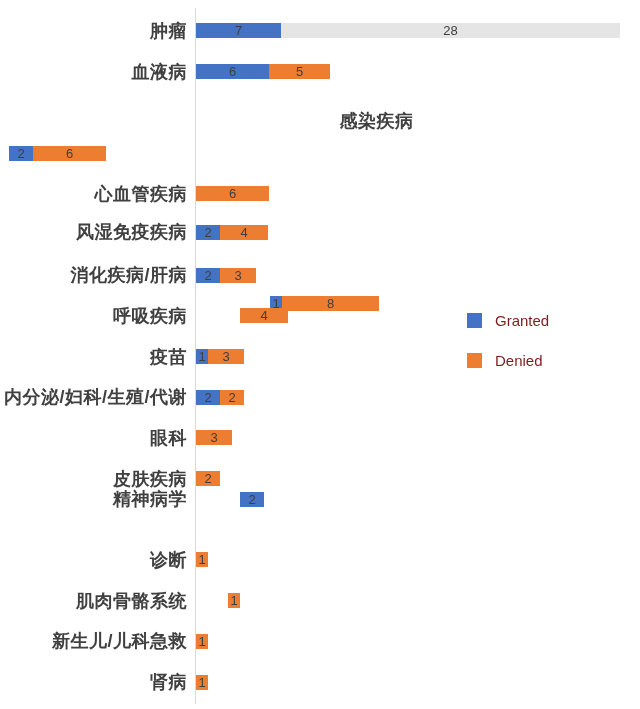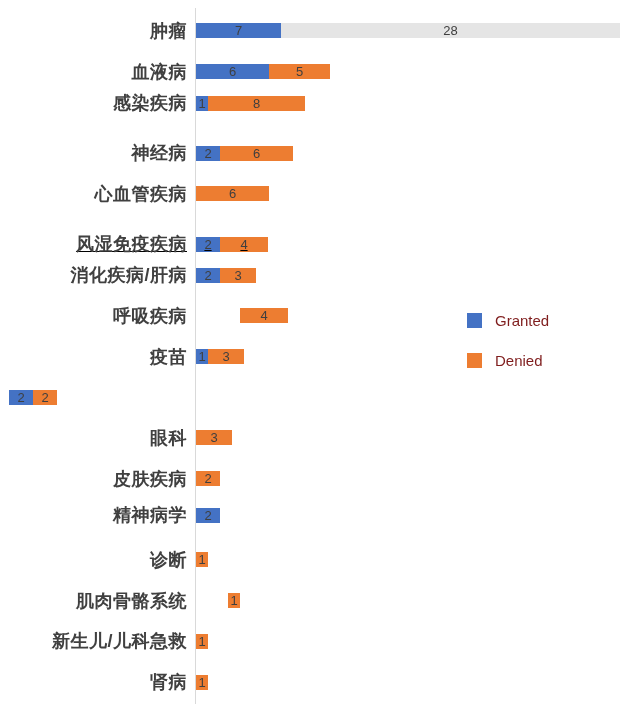--- a/index.html
+++ b/index.html
@@ -88,41 +88,40 @@
           <div class="seg" style="width: 339px; background: #e5e5e5;">28</div>
         </div>
       </div>
       <div class="row" style="top: 51.345px; height: 40.69px;">
         <div class="cat-label">血液病</div>
         <div class="bars">
           <div class="seg" style="width: 73px; background: rgb(68, 114, 196);">6</div>
           <div class="seg" style="width: 61px; background: rgb(237, 125, 49);">5</div>
         </div>
       </div>
-      <div class="row" style="top: 83px; height: 40.69px;">
+      <div class="row" style="top: 109px; height: 40.69px; flex-direction: column;">
         <div class="cat-label">感染疾病</div>
         <div class="bars">
           <div class="seg" style="width: 12px; background: rgb(68, 114, 196);">1</div>
           <div class="seg" style="width: 97px; background: rgb(237, 125, 49);">8</div>
         </div>
       </div>
       <div class="row" style="top: 132.725px; height: 40.69px;">
-        <div class="cat-label">神经病</div>
         <div class="bars">
           <div class="seg" style="width: 24px; background: rgb(68, 114, 196);">2</div>
           <div class="seg" style="width: 73px; background: rgb(237, 125, 49);">6</div>
         </div>
       </div>
       <div class="row" style="top: 173.415px; height: 40.69px;">
         <div class="cat-label">心血管疾病</div>
         <div class="bars">
           <div class="seg" style="width: 73px; background: rgb(237, 125, 49);">6</div>
         </div>
       </div>
-      <div class="row" style="top: 224px; height: 40.69px; text-decoration: underline;">
+      <div class="row" style="top: 212px; height: 40.69px;">
         <div class="cat-label">风湿免疫疾病</div>
         <div class="bars">
           <div class="seg" style="width: 24px; background: rgb(68, 114, 196);">2</div>
           <div class="seg" style="width: 48px; background: rgb(237, 125, 49);">4</div>
         </div>
       </div>
       <div class="row" style="top: 254.795px; height: 40.69px; align-items: center;">
         <div class="cat-label">消化疾病/肝病</div>
         <div class="bars">
           <div class="seg" style="width: 24px; background: rgb(68, 114, 196);">2</div>
@@ -136,38 +135,39 @@
         </div>
       </div>
       <div class="row" style="top: 336.175px; height: 40.69px;">
         <div class="cat-label">疫苗</div>
         <div class="bars">
           <div class="seg" style="width: 12px; background: rgb(68, 114, 196);">1</div>
           <div class="seg" style="width: 36px; background: rgb(237, 125, 49);">3</div>
         </div>
       </div>
       <div class="row" style="top: 376.865px; height: 40.69px;">
+        <div class="cat-label">内分泌/妇科/生殖/代谢</div>
         <div class="bars">
           <div class="seg" style="width: 24px; background: rgb(68, 114, 196);">2</div>
           <div class="seg" style="width: 24px; background: rgb(237, 125, 49);">2</div>
         </div>
       </div>
       <div class="row" style="top: 417.555px; height: 40.69px;">
         <div class="cat-label">眼科</div>
         <div class="bars">
           <div class="seg" style="width: 36px; background: rgb(237, 125, 49);">3</div>
         </div>
       </div>
       <div class="row" style="top: 458.245px; height: 40.69px;">
         <div class="cat-label">皮肤疾病</div>
         <div class="bars">
           <div class="seg" style="width: 24px; background: rgb(237, 125, 49);">2</div>
         </div>
       </div>
-      <div class="row" style="top: 495px; height: 40.69px;">
+      <div class="row" style="top: 479px; height: 40.69px; gap: 44px;">
         <div class="cat-label">精神病学</div>
         <div class="bars">
           <div class="seg" style="width: 24px; background: rgb(68, 114, 196);">2</div>
         </div>
       </div>
       <div class="row" style="top: 539.625px; height: 40.69px;">
         <div class="cat-label">诊断</div>
         <div class="bars">
           <div class="seg" style="width: 12px; background: rgb(237, 125, 49);">1</div>
         </div>

